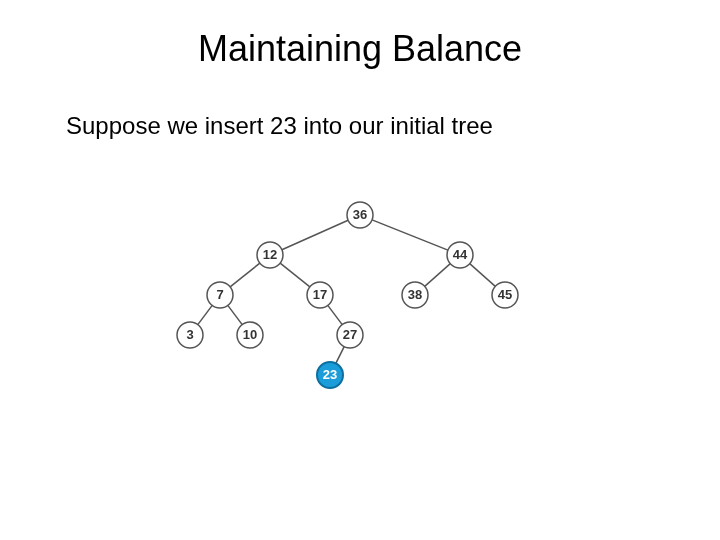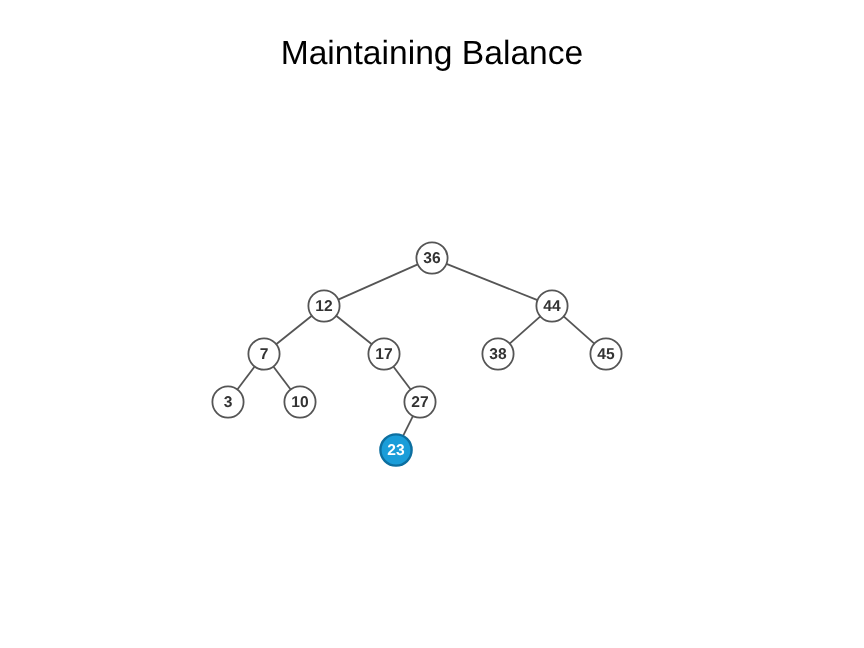--- a/index.html
+++ b/index.html
@@ -15,21 +15,21 @@
     position: relative;
     width: 720px;
     height: 540px;
   }
   .title {
     position: absolute;
     top: 28px;
     left: 0;
     width: 720px;
     text-align: center;
-    font-size: 28px;
+    font-size: 36px;
     font-weight: 400;
   }
   .subtitle {
     position: absolute;
     top: 112px;
     left: 66px;
     font-size: 24px;
   }
   .tree {
     position: absolute;
@@ -67,20 +67,21 @@
   .edge {
     stroke: #555555;
     stroke-width: 1.5;
   }
 </style>
 </head>
 <body>
 
 <div class="slide">
   <div class="title">Maintaining Balance</div>
+  <div class="subtitle">Suppose we insert 23 into our initial tree</div>
   <div class="tree">
     <svg id="tree-svg" width="400" height="210">
         <line x1="188.12044986793666" y1="25.279800058694818" x2="121.87955013206334" y2="54.72019994130518" class="edge"></line>
         <line x1="212.07019698150836" y1="24.82807879260335" x2="287.9298030184916" y2="55.17192120739665" class="edge"></line>
         <line x1="99.8487054772406" y1="68.12103561820751" x2="70.1512945227594" y2="91.87896438179249" class="edge"></line>
         <line x1="120.1512945227594" y1="68.12103561820751" x2="149.8487054772406" y2="91.87896438179249" class="edge"></line>
         <line x1="290.2836788571124" y1="68.63672990478895" x2="264.7163211428876" y2="91.36327009521105" class="edge"></line>
         <line x1="309.7163211428876" y1="68.63672990478895" x2="335.2836788571124" y2="91.36327009521105" class="edge"></line>
         <line x1="52.2" y1="110.4" x2="37.8" y2="129.6" class="edge"></line>
         <line x1="67.8" y1="110.4" x2="82.2" y2="129.6" class="edge"></line>

